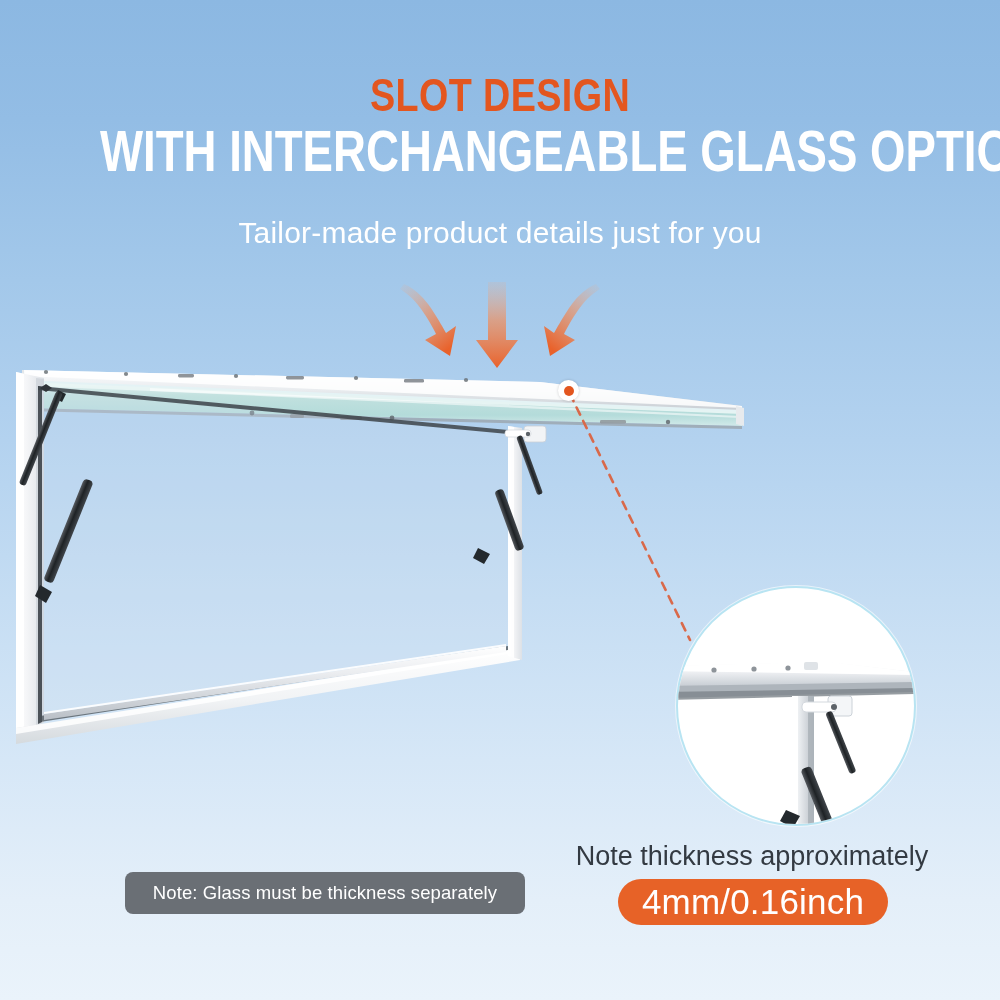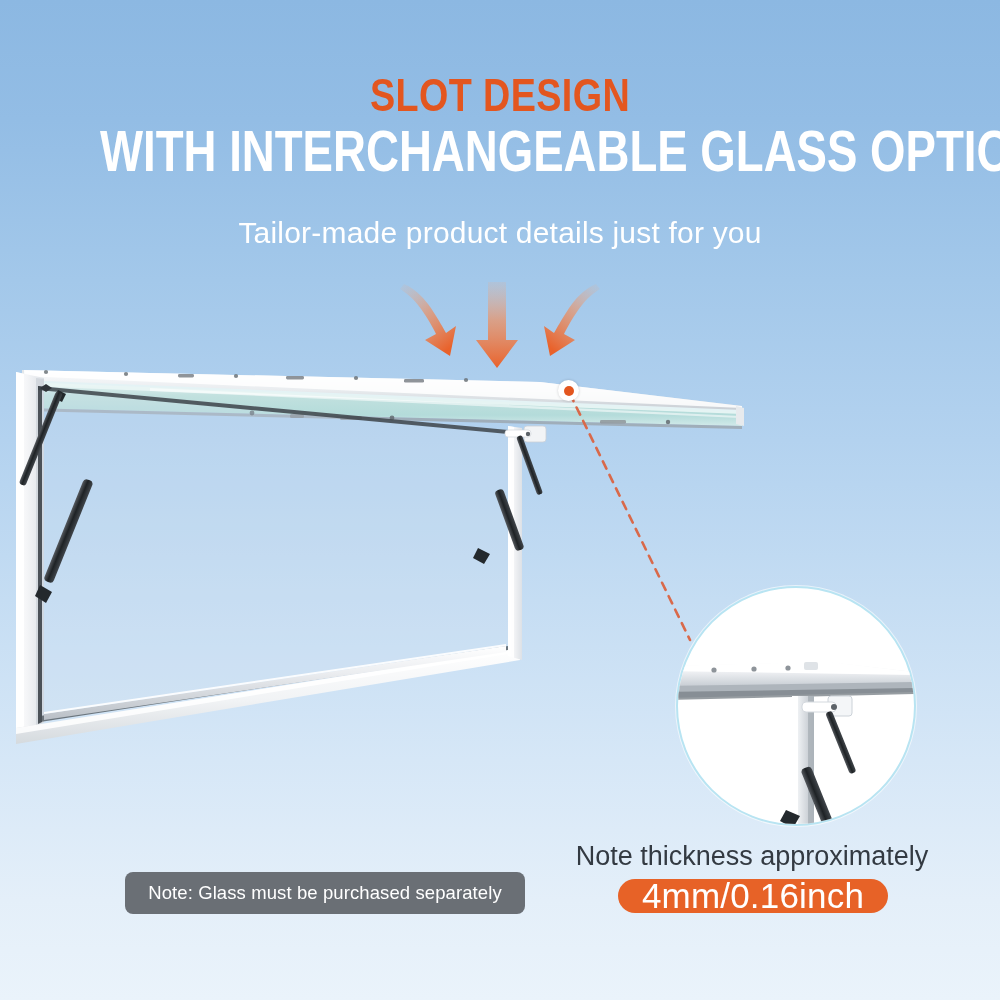--- a/index.html
+++ b/index.html
@@ -178,21 +178,21 @@
     color: #333a42;
     font-size: 27px;
     white-space: nowrap;
   }
 
   .thickness-pill {
     position: absolute;
     left: 618px;
     top: 879px;
     width: 270px;
-    height: 34px;
+    height: 46px;
     border-radius: 23px;
     background: #e76227;
     display: flex;
     align-items: center;
     justify-content: center;
     color: #ffffff;
     font-size: 35px;
     letter-spacing: 0.2px;
     white-space: nowrap;
   }
@@ -422,18 +422,18 @@
         <rect x="150" y="108" width="24" height="20" rx="3" fill="#f4f6f8" stroke="#ccd2d8" stroke-width="1"></rect>
         <rect x="124" y="114" width="34" height="10" rx="4" fill="#ffffff" stroke="#d4d9de" stroke-width="1"></rect>
         <circle cx="156" cy="119" r="3" fill="#5d6369"></circle>
         <rect x="147" y="124" width="7" height="66" rx="3" transform="rotate(-22 150 124)" fill="url(#mStrut)"></rect>
         <rect x="122" y="180" width="11" height="60" rx="4" transform="rotate(-22 127 180)" fill="url(#mStrut)"></rect>
         <path d="M108,222 L122,228 L115,240 L102,233 Z" fill="#24292d"></path>
       </g>
     </svg>
   </div>
 
-  <div class="note-banner">Note: Glass must be purchased separately</div>
+  <div class="note-banner">Note: Glass must be thickness separately</div>
 
   <div class="thickness-label">Note thickness approximately</div>
   <div class="thickness-pill">4mm/0.16inch</div>
 
 </div>
 
 </body></html>

